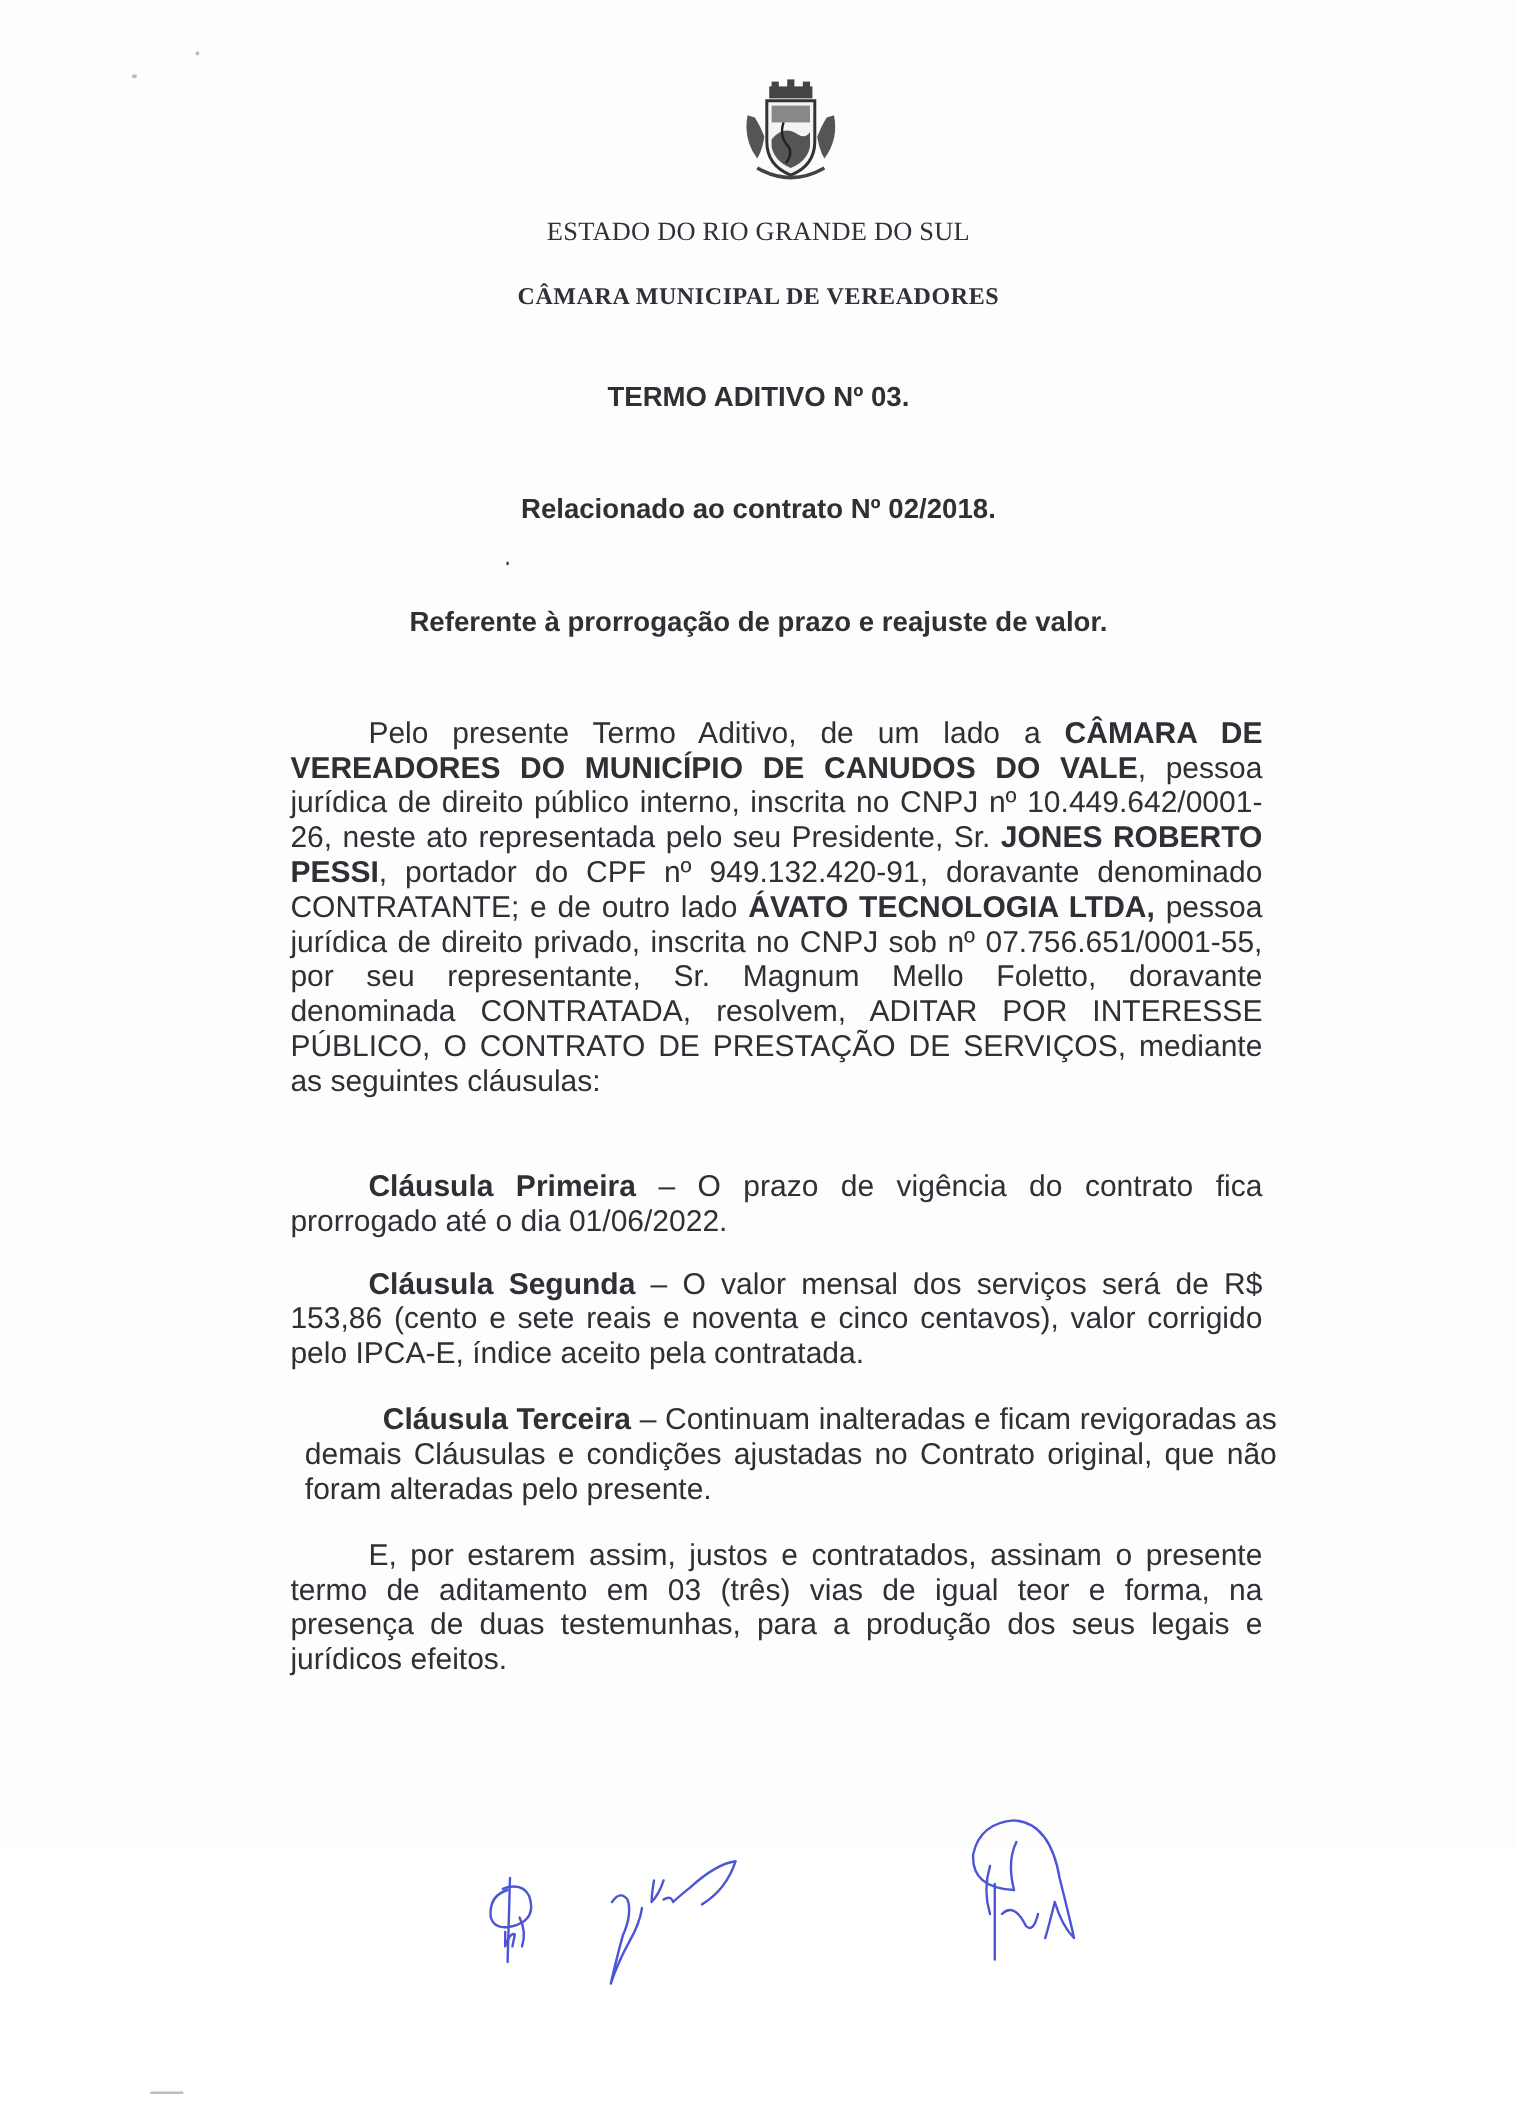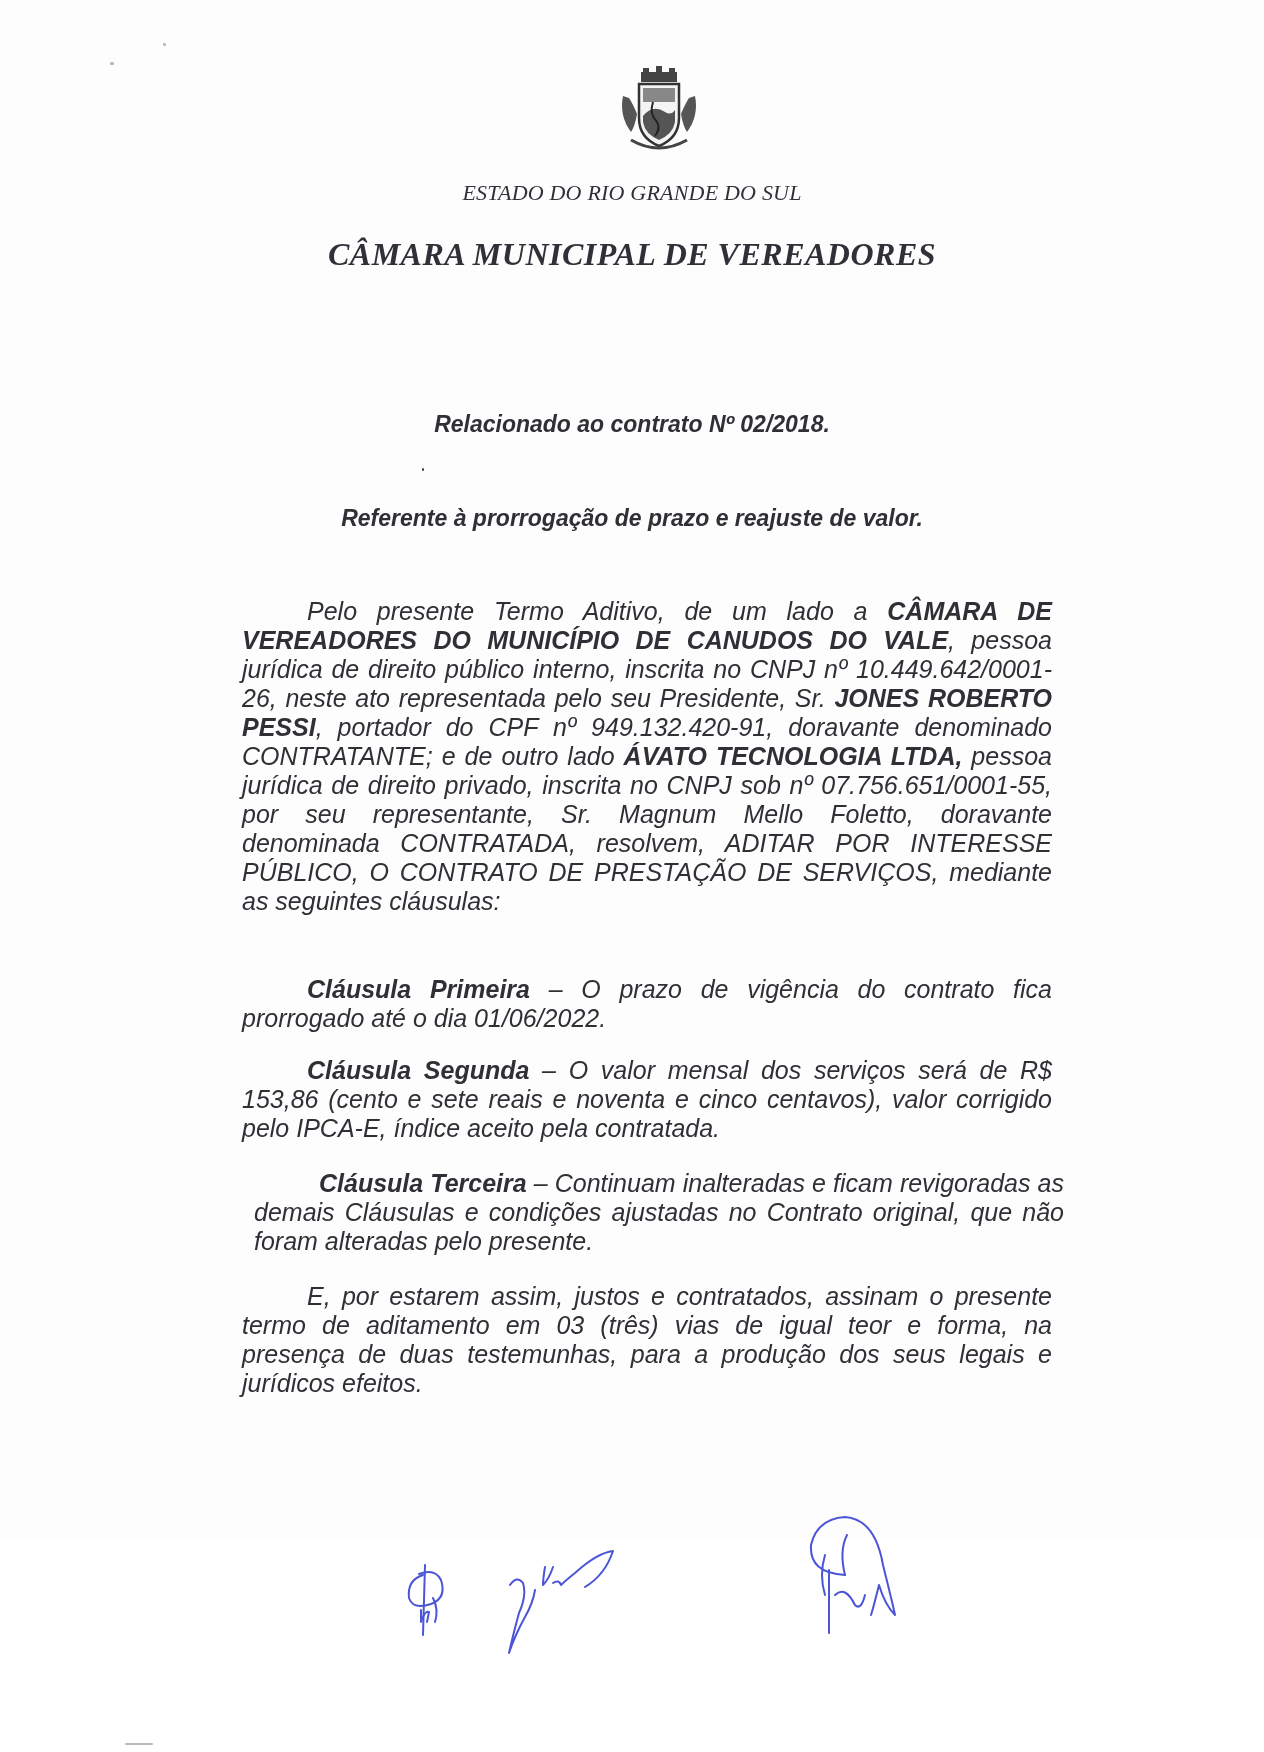--- a/index.html
+++ b/index.html
@@ -1,28 +1,28 @@
 <!DOCTYPE html>
 <html><head>
   <meta charset="utf-8">
   <style>
     html, body { margin: 0; padding: 0; background: #ffffff; }
     body {
       width: 1264px; height: 1752px; position: relative; overflow: hidden;
       font-family: "Liberation Sans", sans-serif; color: #2e2e33;
     }
-    .page { position: absolute; left: 0; top: 0; width: 1264px; height: 1540px; background: #fdfdfd; font-style: italic; }
+    .page { position: absolute; left: 0; top: 0; width: 1264px; height: 1540px; background: #fdfdfd; }
     .crest { position: absolute; left: 615px; top: 66px; width: 88px; height: 88px; }
     .header-block {
       position: absolute; left: 0; width: 1264px; text-align: center;
       font-family: "Liberation Serif", serif; color: #303038;
     }
     .hdr1 { top: 180px; font-size: 22px; letter-spacing: 0.2px; }
     .hdr2 { top: 206px; font-size: 24px; font-weight: bold; letter-spacing: 0.5px; }
-    .hdr3 { top: 236px; font-size: 32px; font-weight: bold; letter-spacing: 0.5px; }
+    .hdr3 { top: 236px; font-size: 20px; font-weight: bold; letter-spacing: 0.5px; }
     .title {
       position: absolute; left: 0; width: 1264px; text-align: center;
       font-weight: bold; font-size: 23px; color: #2f2f35;
     }
     .t1 { top: 317px; }
     .t2 { top: 411px; }
     .t3 { top: 505px; }
     .body-text {
       position: absolute; left: 242px; width: 810px;
       font-family: "Liberation Sans", sans-serif; font-stretch: condensed;
@@ -59,20 +59,21 @@
       <path d="M38 36 Q34 48 42 56 Q46 62 40 70" stroke="#222" stroke-width="2" fill="none"></path>
       <path d="M8 30 Q4 50 16 66 Q20 60 22 48 Q18 38 14 32 Z" fill="#555"></path>
       <path d="M80 30 Q84 50 72 66 Q68 60 66 48 Q70 38 74 32 Z" fill="#555"></path>
       <path d="M16 74 Q44 90 72 74" stroke="#444" stroke-width="3" fill="none"></path>
     </svg>
   </div>
 
   <div class="header-block hdr1">ESTADO DO RIO GRANDE DO SUL</div>
   <div class="header-block hdr3">CÂMARA MUNICIPAL DE VEREADORES</div>
 
+  <div class="title t1">TERMO ADITIVO Nº 03.</div>
   <div class="title t2">Relacionado ao contrato Nº 02/2018.</div>
   <div class="title t3">Referente à prorrogação de prazo e reajuste de valor.</div>
 
   <div class="body-text p1">
     <p><span>Pelo presente Termo Aditivo, de um lado a </span><b>CÂMARA DE VEREADORES DO MUNICÍPIO DE CANUDOS DO VALE</b><span>, pessoa jurídica de direito público interno, inscrita no CNPJ nº 10.449.642/0001-26, neste ato representada pelo seu Presidente, Sr. </span><b>JONES ROBERTO PESSI</b><span>, portador do CPF nº 949.132.420-91, doravante denominado CONTRATANTE; e de outro lado </span><b>ÁVATO TECNOLOGIA LTDA,</b><span> pessoa jurídica de direito privado, inscrita no CNPJ sob nº 07.756.651/0001-55, por seu representante, Sr. Magnum Mello Foletto, doravante denominada CONTRATADA, resolvem, ADITAR POR INTERESSE PÚBLICO, O CONTRATO DE PRESTAÇÃO DE SERVIÇOS,  mediante as seguintes  cláusulas:</span></p>
   </div>
 
   <div class="body-text p2">
     <p><b>Cláusula Primeira</b><span> – O prazo de vigência do contrato fica prorrogado até o dia 01/06/2022.</span></p>
   </div>

